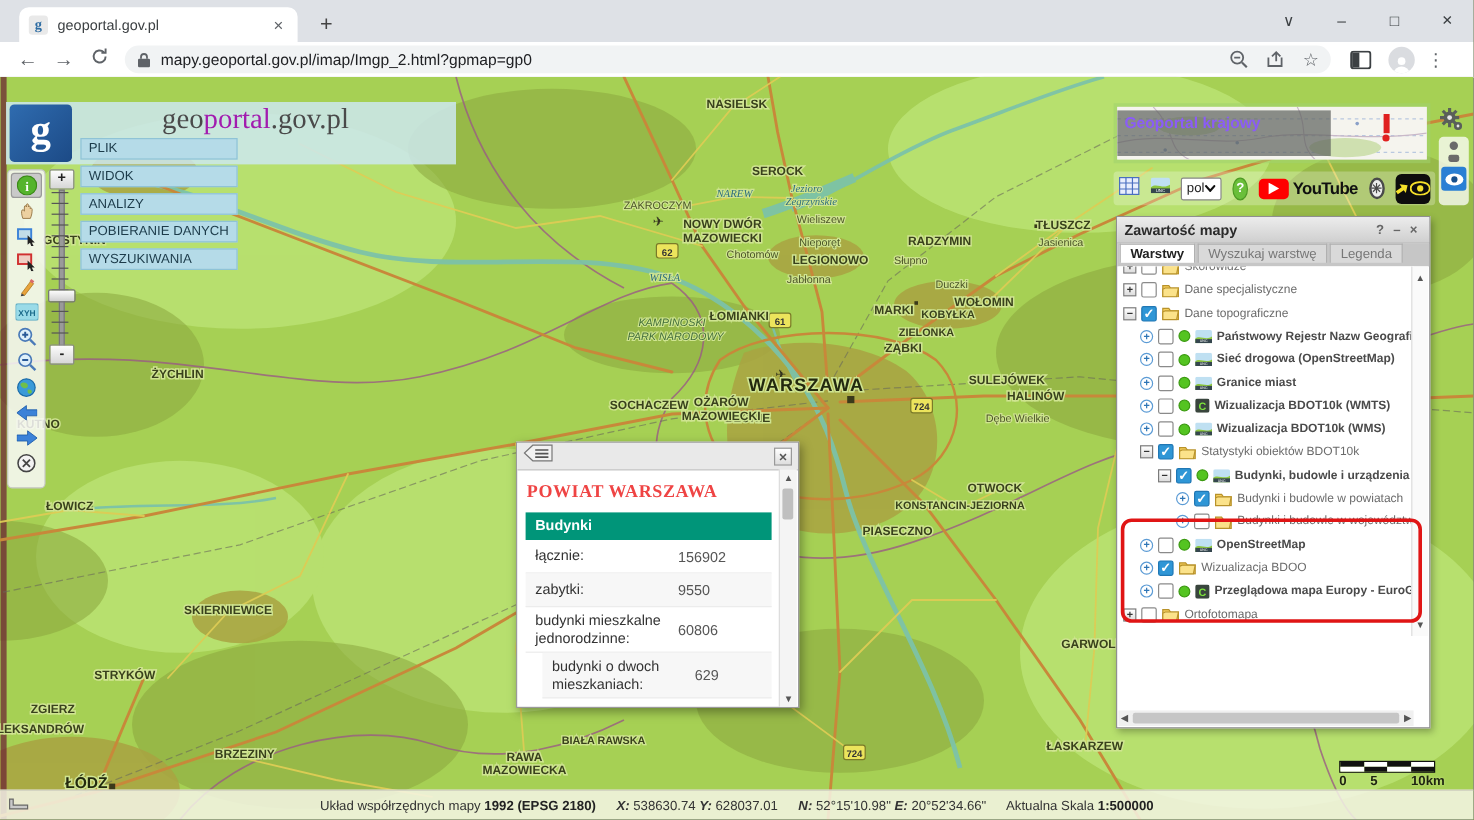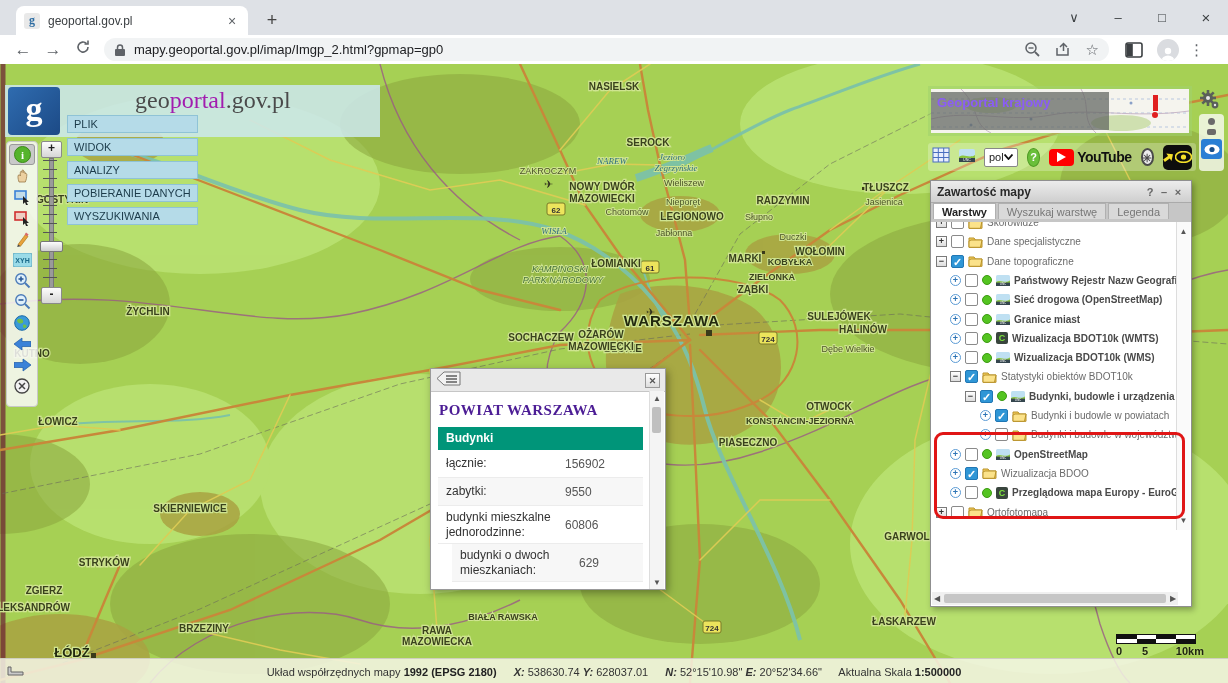--- a/index.html
+++ b/index.html
@@ -87,21 +87,21 @@
   .tlabel.bold{font-weight:bold;color:#4a4a4a;}
   .redbox{position:absolute;left:3px;top:251px;width:245px;height:81px;border:3px solid #e01515;border-radius:9px;pointer-events:none;}
   .vscroll{position:absolute;right:1px;top:41px;width:13px;height:308px;background:#fafafa;border-left:1px solid #ddd;}
   .hscroll{position:absolute;left:1px;bottom:1px;width:246px;height:13px;background:#f0f0f0;display:flex;align-items:center;}
   .hthumb{height:9px;background:#c6c6c6;border-radius:2px;flex:1;margin:0 2px;}
   .arr{color:#555;font-size:8px;width:10px;text-align:center;}
   
   .popup{position:absolute;left:430px;top:304px;width:236px;height:222px;background:#fff;border:1px solid #9a9a9a;box-shadow:2px 3px 8px rgba(0,0,0,0.35);box-sizing:border-box;overflow:hidden;}
   .pop-head{height:22px;background:#e9e9e9;border-bottom:1px solid #c6c6c6;display:flex;align-items:center;justify-content:space-between;padding:0 5px;}
   .pop-close{width:15px;height:15px;background:linear-gradient(#fff,#ddd);border:1px solid #999;color:#555;font:bold 9px "Liberation Sans",sans-serif;text-align:center;line-height:14px;box-sizing:border-box;}
-  .pop-title{font:bold 15px "Liberation Serif",serif;color:#4c1d95;letter-spacing:0.5px;padding:10px 0 8px 8px;}
+  .pop-title{font:bold 15px "Liberation Serif",serif;color:#ef4444;letter-spacing:0.5px;padding:10px 0 8px 8px;}
   .pop-sec{margin:0 22px 0 7px;height:23px;background:#009579;color:#fff;font:bold 12px "Liberation Sans",sans-serif;line-height:23px;padding-left:8px;}
   .prow{margin:0 22px 0 7px;display:flex;align-items:center;border-bottom:1px solid #ececec;font-size:12px;color:#333;}
   .prow .pl{width:127px;padding:4px 4px 4px 8px;box-sizing:border-box;line-height:1.25;}
   .prow .pv{color:#555;}
   .prow.alt{background:#f7f7f7;}
   .pop-scroll{position:absolute;right:1px;top:22px;width:14px;height:199px;background:#f4f4f4;border-left:1px solid #ddd;}
   .ps-thumb{position:absolute;left:2px;top:16px;width:9px;height:26px;background:#bfbfbf;border-radius:2px;}
   .ps-ar{position:absolute;left:0;width:14px;text-align:center;color:#555;font-size:8px;}
   
   .statusbar{position:absolute;left:0;top:594px;width:1228px;height:25px;background:rgba(246,246,232,0.85);border-top:1px solid #cfcfbf;display:flex;align-items:center;}

